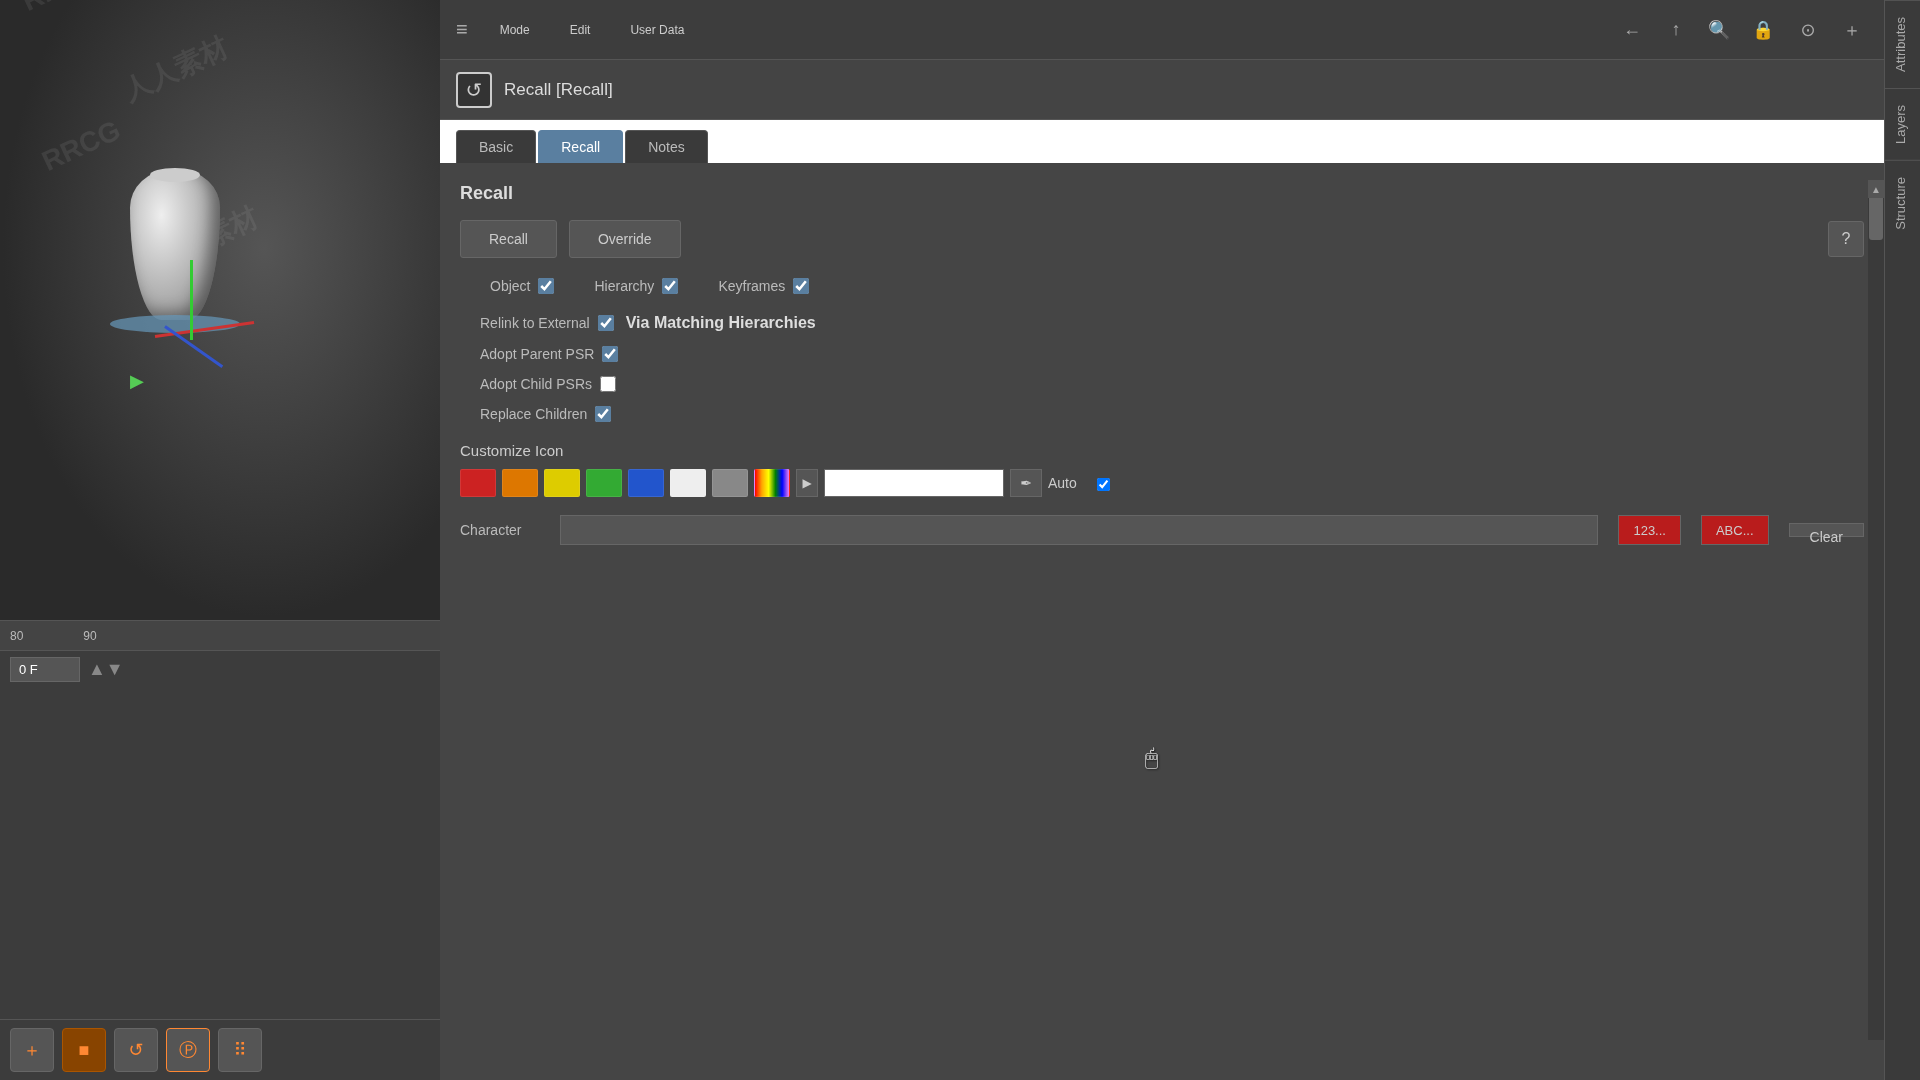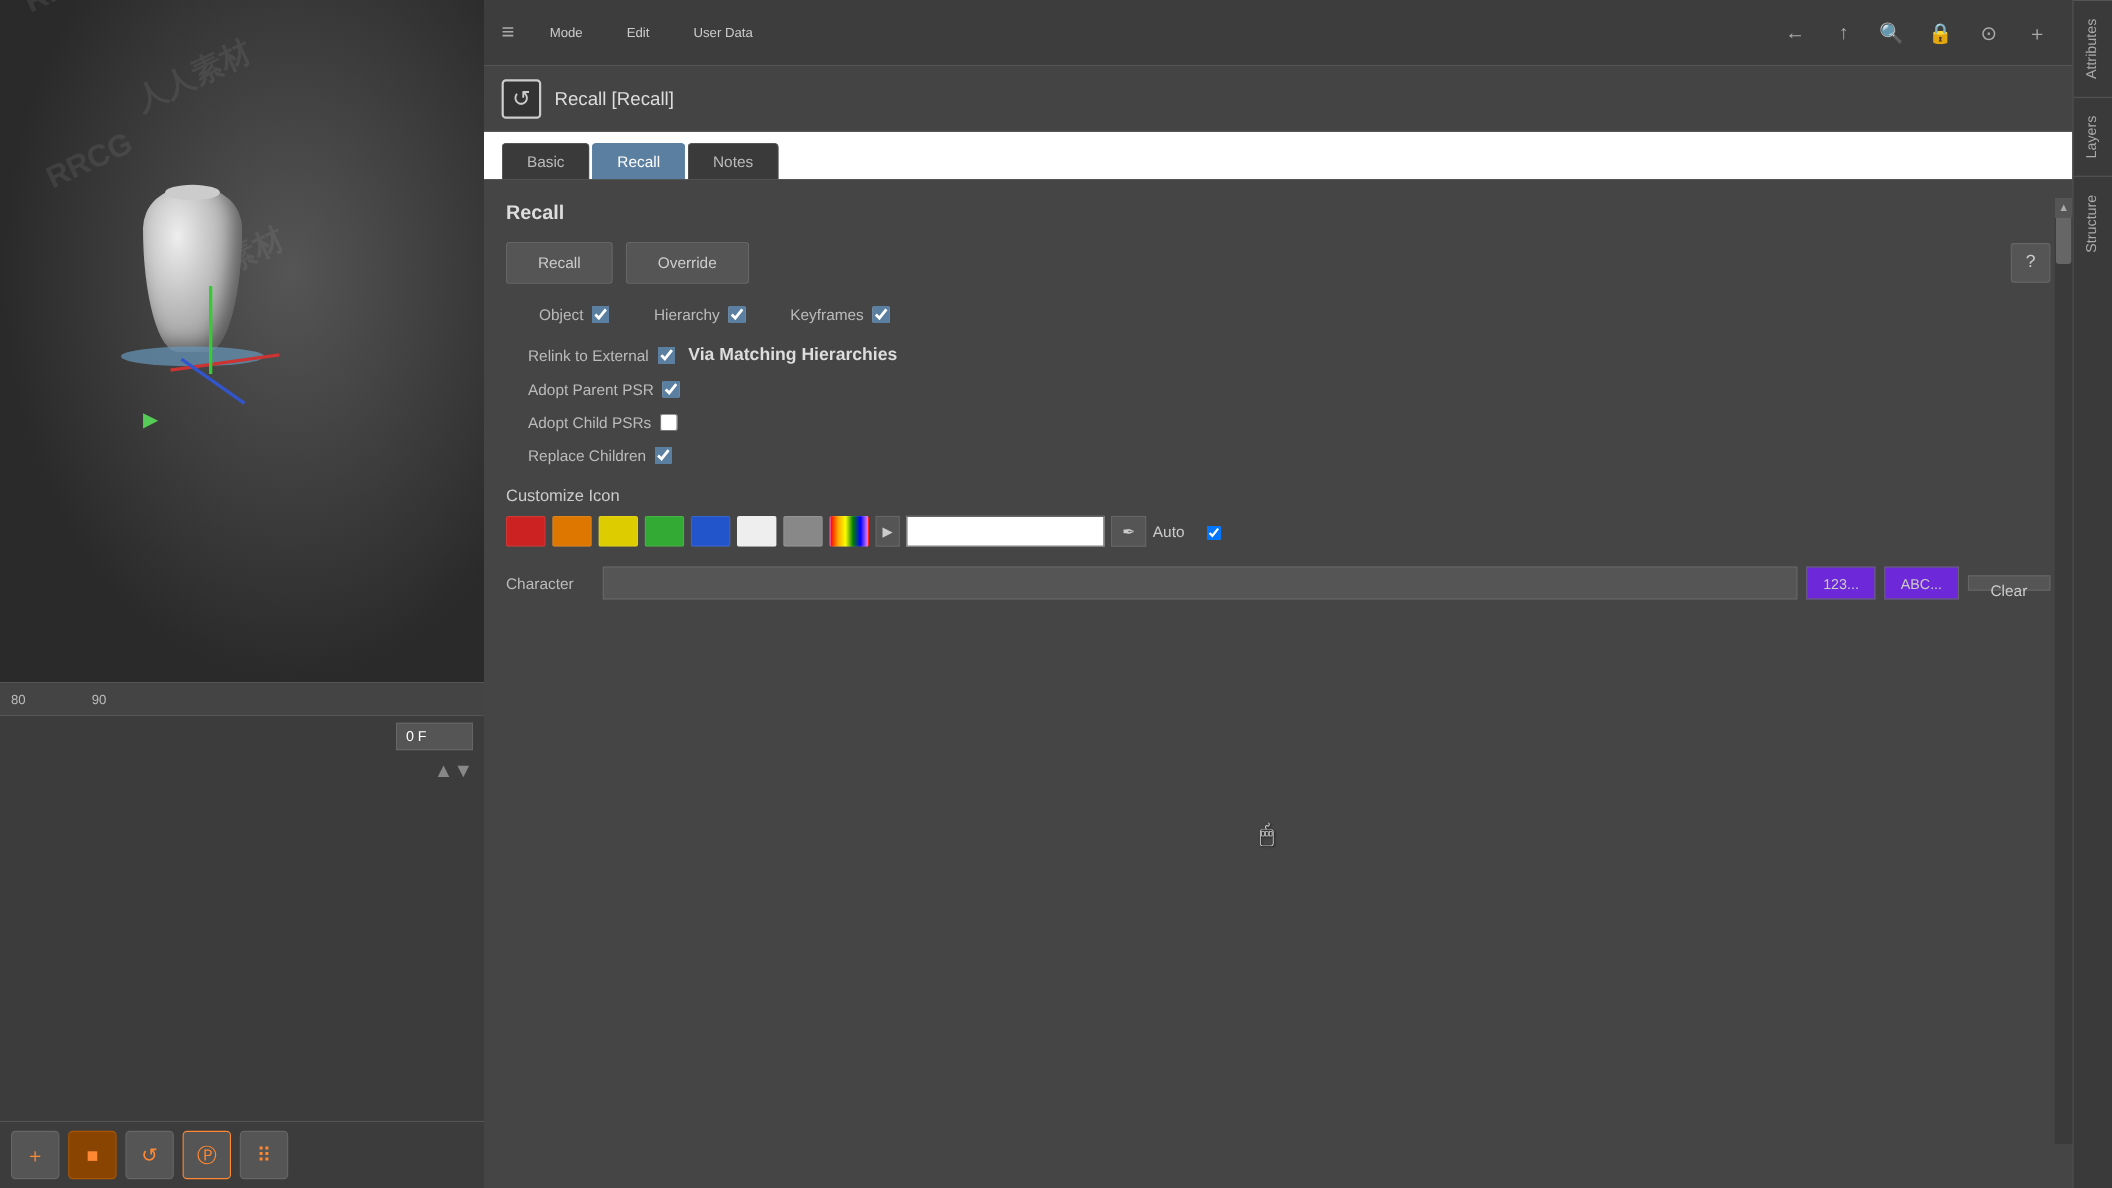--- a/index.html
+++ b/index.html
@@ -48,24 +48,23 @@
       display: flex;
       align-items: center;
       padding: 0 10px;
       border-bottom: 1px solid #555;
       color: #bbb;
       font-size: 12px;
       gap: 60px;
     }
     .timeline-frame-input {
       display: flex;
-      align-items: flex-end;
+      align-items: center;
       padding: 6px 10px;
       gap: 8px;
-      flex-direction: column;
     }
     .frame-box {
       background: #555;
       border: 1px solid #666;
       color: #fff;
       padding: 4px 8px;
       font-size: 13px;
       width: 70px;
     }
     .timeline-tools {
@@ -342,39 +341,39 @@
       display: flex;
       align-items: flex-end;
       gap: 20px;
       color: #ccc;
       font-size: 14px;
     }
 
     .char-row {
       display: flex;
       align-items: center;
-      gap: 8px;
+      gap: 20px;
       margin-top: 18px;
     }
     .char-label {
       color: #bbb;
       font-size: 14px;
       min-width: 80px;
     }
     .char-input {
       flex: 1;
       height: 30px;
       background: #555;
       border: 1px solid #666;
       color: #ccc;
       padding: 0 8px;
     }
     .char-btn {
       padding: 5px 14px;
-      background: #6d28d9;
+      background: #b91c1c;
       border: 1px solid #666;
       color: #ccc;
       font-size: 13px;
       cursor: pointer;
       height: 30px;
     }
     .clear-btn {
       padding: 5px 20px;
       background: #555;
       border: 1px solid #666;

